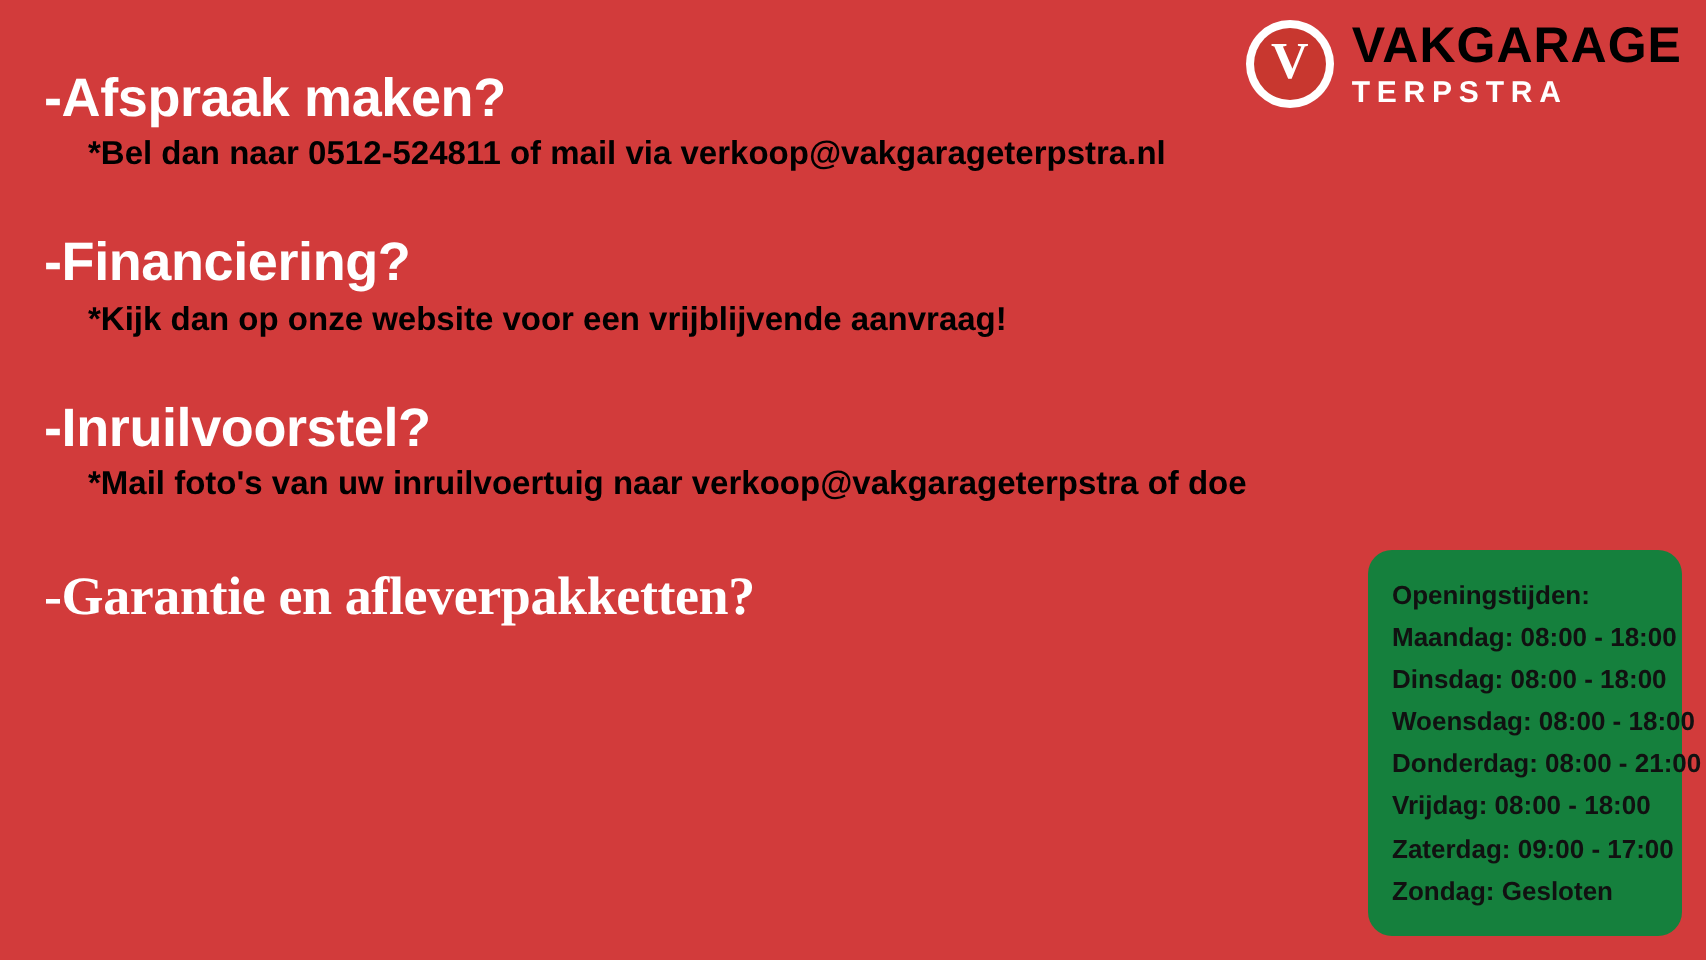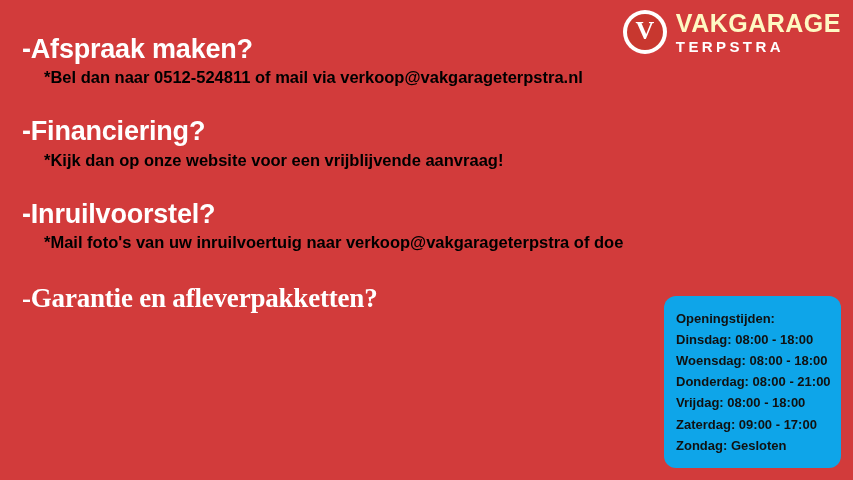--- a/index.html
+++ b/index.html
@@ -53,21 +53,21 @@
     line-height: 1;
     font-family: "Liberation Serif", serif;
     margin-top: -2px;
   }
   .logo-text {
     display: flex;
     flex-direction: column;
     line-height: 1;
   }
   .logo-title {
-    color: #fef9c3;
+    color: #000000;
     font-size: 25px;
     font-weight: bold;
     letter-spacing: 0.5px;
   }
   .logo-sub {
     color: #ffffff;
     font-size: 15px;
     font-weight: bold;
     letter-spacing: 3.4px;
     text-align: left;
@@ -102,22 +102,22 @@
   
   .block-1 { margin-bottom: 28px; }
   .block-2 { margin-bottom: 28px; }
   .block-3 { margin-bottom: 30px; }
   .block-4 { margin-bottom: 26px; font-family: Liberation Serif, serif; }
   
   .hours {
     position: absolute;
     right: 12px;
     bottom: 12px;
-    width: 177px;
-    background: #0ea5e9;
+    width: 157px;
+    background: #15803d;
     border-radius: 12px;
     padding: 12px 10px 12px 12px;
   }
   .hours-line {
     color: #111111;
     font-size: 13px;
     font-weight: bold;
     line-height: 1.63;
     white-space: nowrap;
   }
@@ -160,20 +160,21 @@
 
     <div class="block block-4">
       <p class="q">-Garantie en afleverpakketten?</p>
     </div>
 
 
   </div>
 
   <div class="hours">
     <div class="hours-line">Openingstijden:</div>
+    <div class="hours-line">Maandag: 08:00 - 18:00</div>
     <div class="hours-line">Dinsdag: 08:00 - 18:00</div>
     <div class="hours-line">Woensdag: 08:00 - 18:00</div>
     <div class="hours-line">Donderdag: 08:00 - 21:00</div>
     <div class="hours-line">Vrijdag: 08:00 - 18:00</div>
     <div class="hours-line">Zaterdag: 09:00 - 17:00</div>
     <div class="hours-line">Zondag: Gesloten</div>
   </div>
 
 </div>
 

